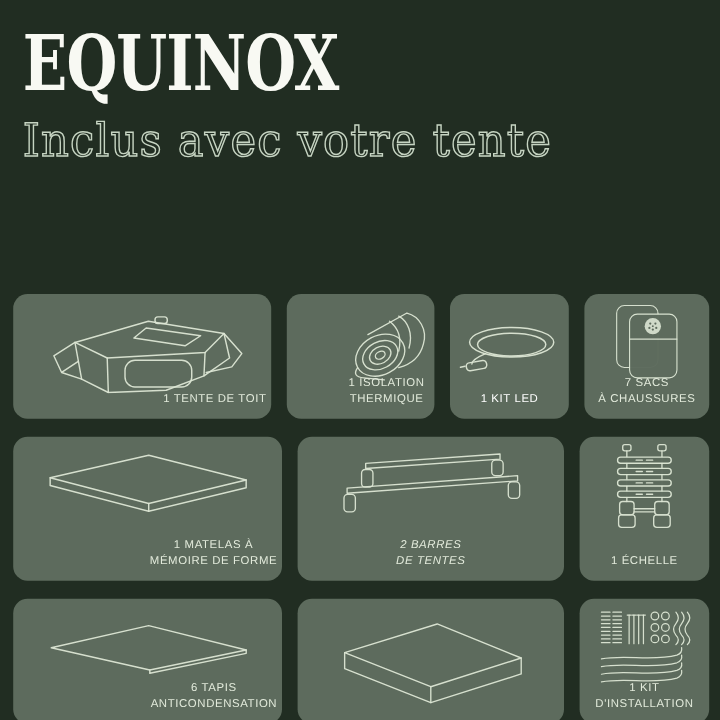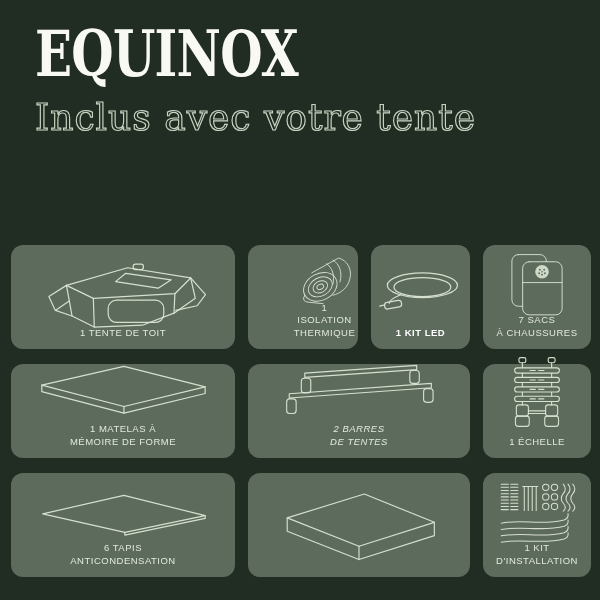--- a/index.html
+++ b/index.html
@@ -2,21 +2,21 @@
 <html><head>
 <meta charset="utf-8">
 <style>
   html,body{margin:0;padding:0;}
   body{
     width:600px;height:600px;overflow:hidden;
     background:#212d22;
     font-family:"Liberation Sans", sans-serif;
     position:relative;
   }
-  .header{position:absolute;left:35px;top:22px;}
+  .header{position:absolute;left:19px;top:22px;}
   .title{
     font-family:"DejaVu Serif", serif;
     font-weight:700;
     font-size:64px;
     line-height:1;
     color:#f8f9f3;
     letter-spacing:-1px;
     display:inline-block;
     transform:scaleX(.76);
     transform-origin:left center;
@@ -39,35 +39,35 @@
   .row{display:flex;gap:13px;margin-bottom:15px;}
   .card{
     background:#5d6b5d;
     border-radius:12px;
     height:104px;
     box-sizing:border-box;
     display:flex;flex-direction:column;
     align-items:center;justify-content:space-between;
     padding:8px 4px 8px;
   }
-  .h102{height:94px;gap:23px;}
-  .c224{width:224px;} .c110{width:110px;padding-left:47px;} .c99{width:99px;}
+  .h102{height:120px;gap:23px;}
+  .c224{width:224px;align-items:flex-end;} .c110{width:123px;padding-left:47px;} .c99{width:99px;}
   .c108{width:108px;} .c222{width:222px;font-style:italic;}
   .icon{flex:1;display:flex;align-items:center;justify-content:center;width:100%;min-height:0;}
   .icon svg{display:block;}
   .card-label{
     font-size:9.5px;
     letter-spacing:.5px;
     line-height:1.3;
     color:#e2eadb;
     text-align:center;
     white-space:pre-line;
     padding-bottom:2px;
   }
-  .label-highlight{color:#ffffff;font-weight:700;}
+  .label-highlight{color:#ffffff;font-weight:400;}
   .stroke{stroke:#dce6d4;fill:none;stroke-width:1.3;stroke-linecap:round;stroke-linejoin:round;opacity:.95;}
   .stroke-fill{fill:#5d6b5d;stroke:#dce6d4;stroke-width:1.3;stroke-linecap:round;stroke-linejoin:round;opacity:.97;}
   .solid{fill:#dce6d4;stroke:none;opacity:.9;}
   .dot{fill:#5d6b5d;stroke:none;}
 </style>
 </head>
 <body>
 
 <div class="header">
   <h1 class="title">EQUINOX</h1><br>

